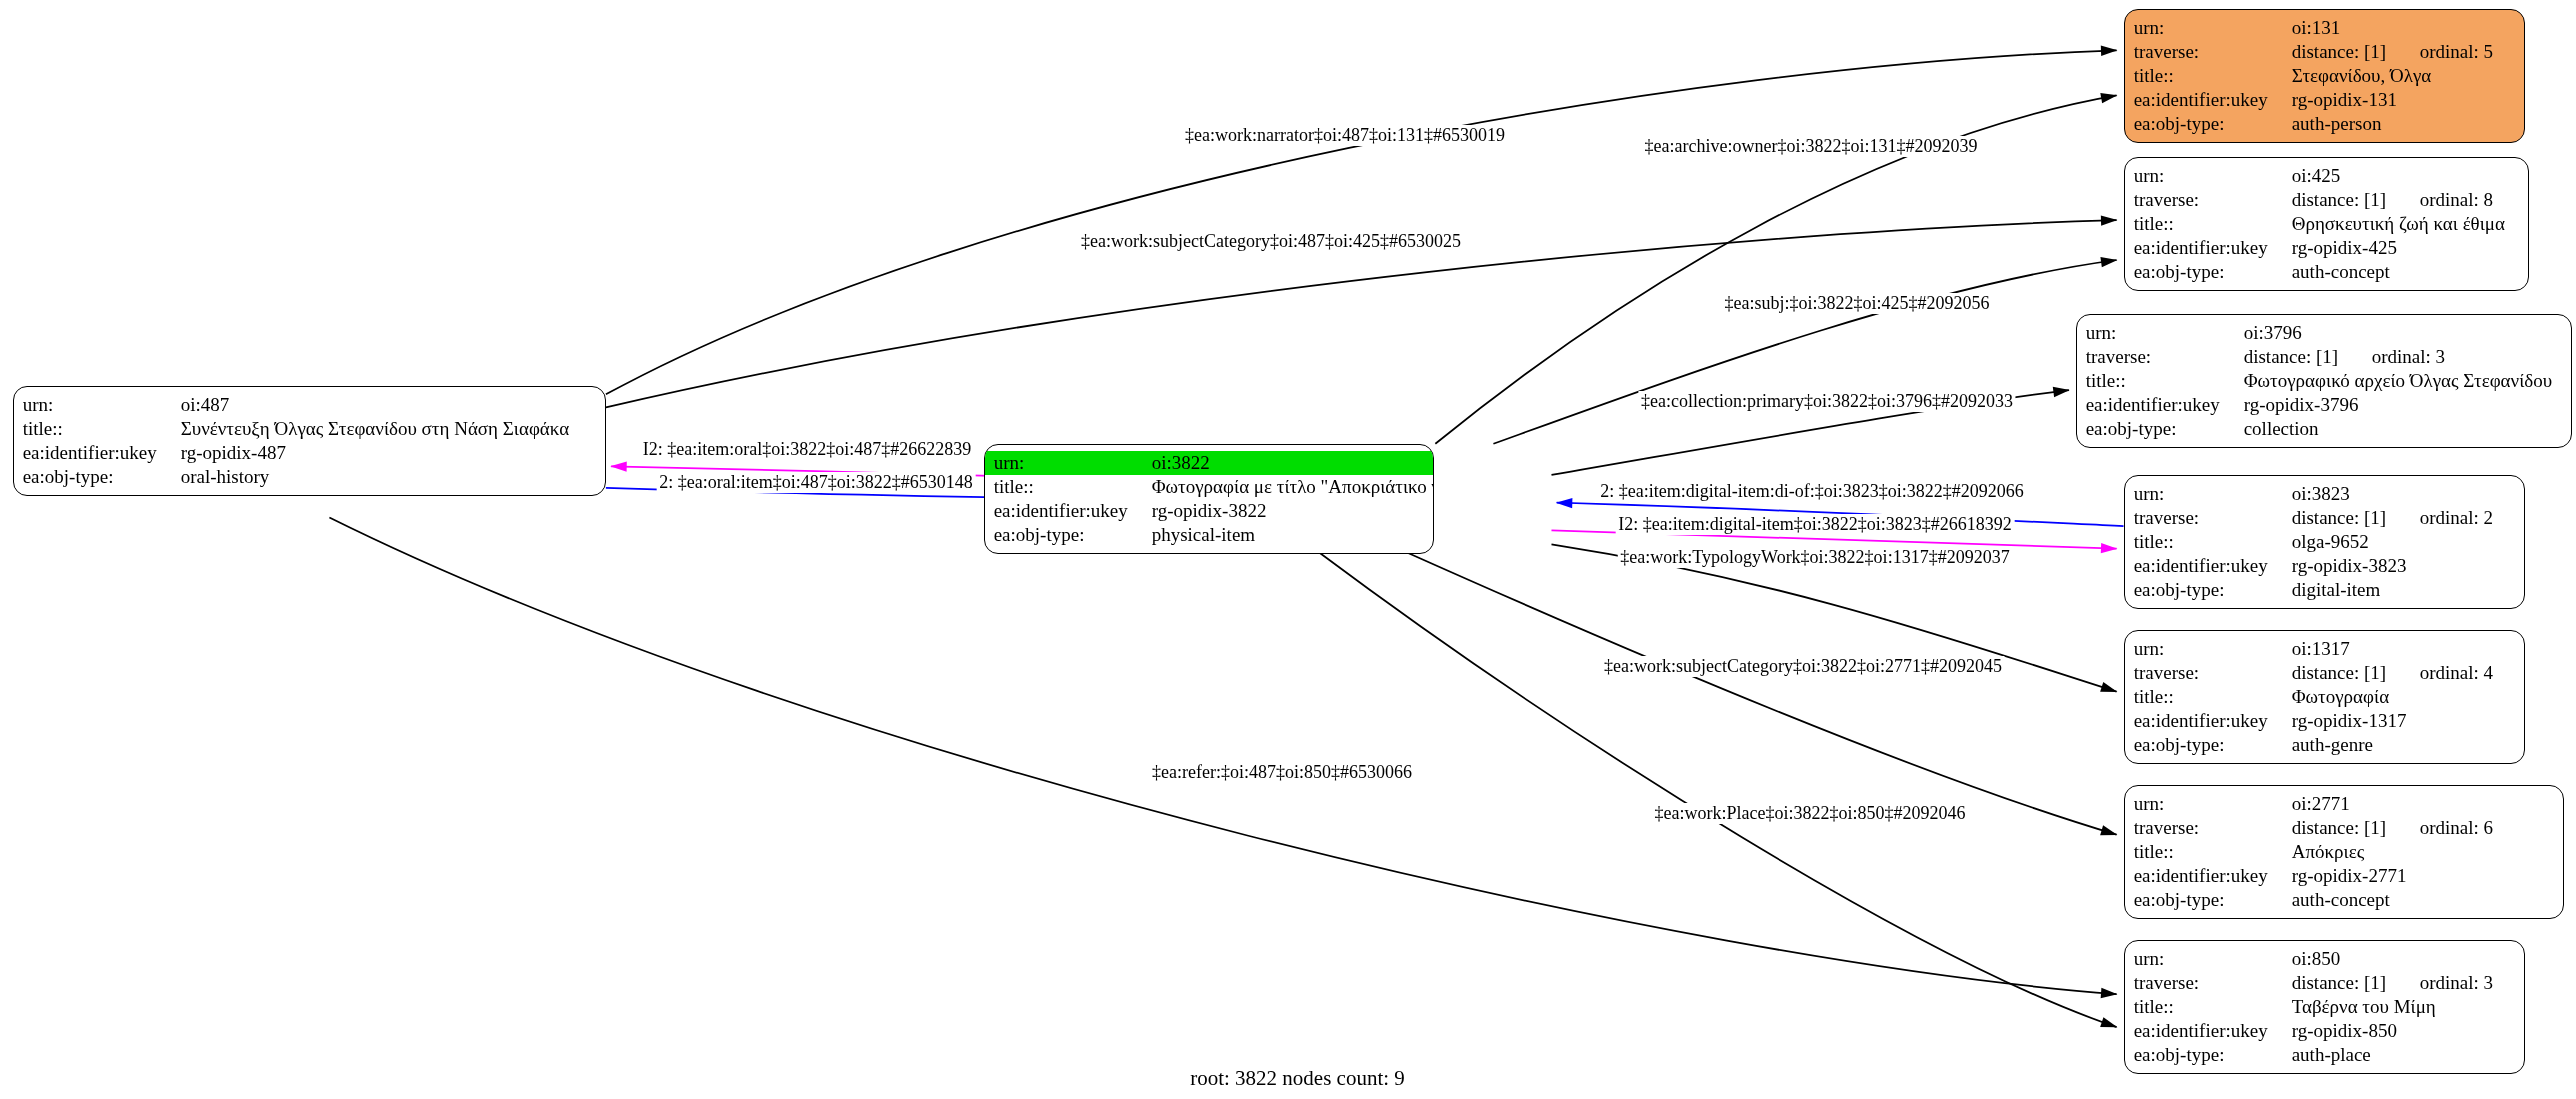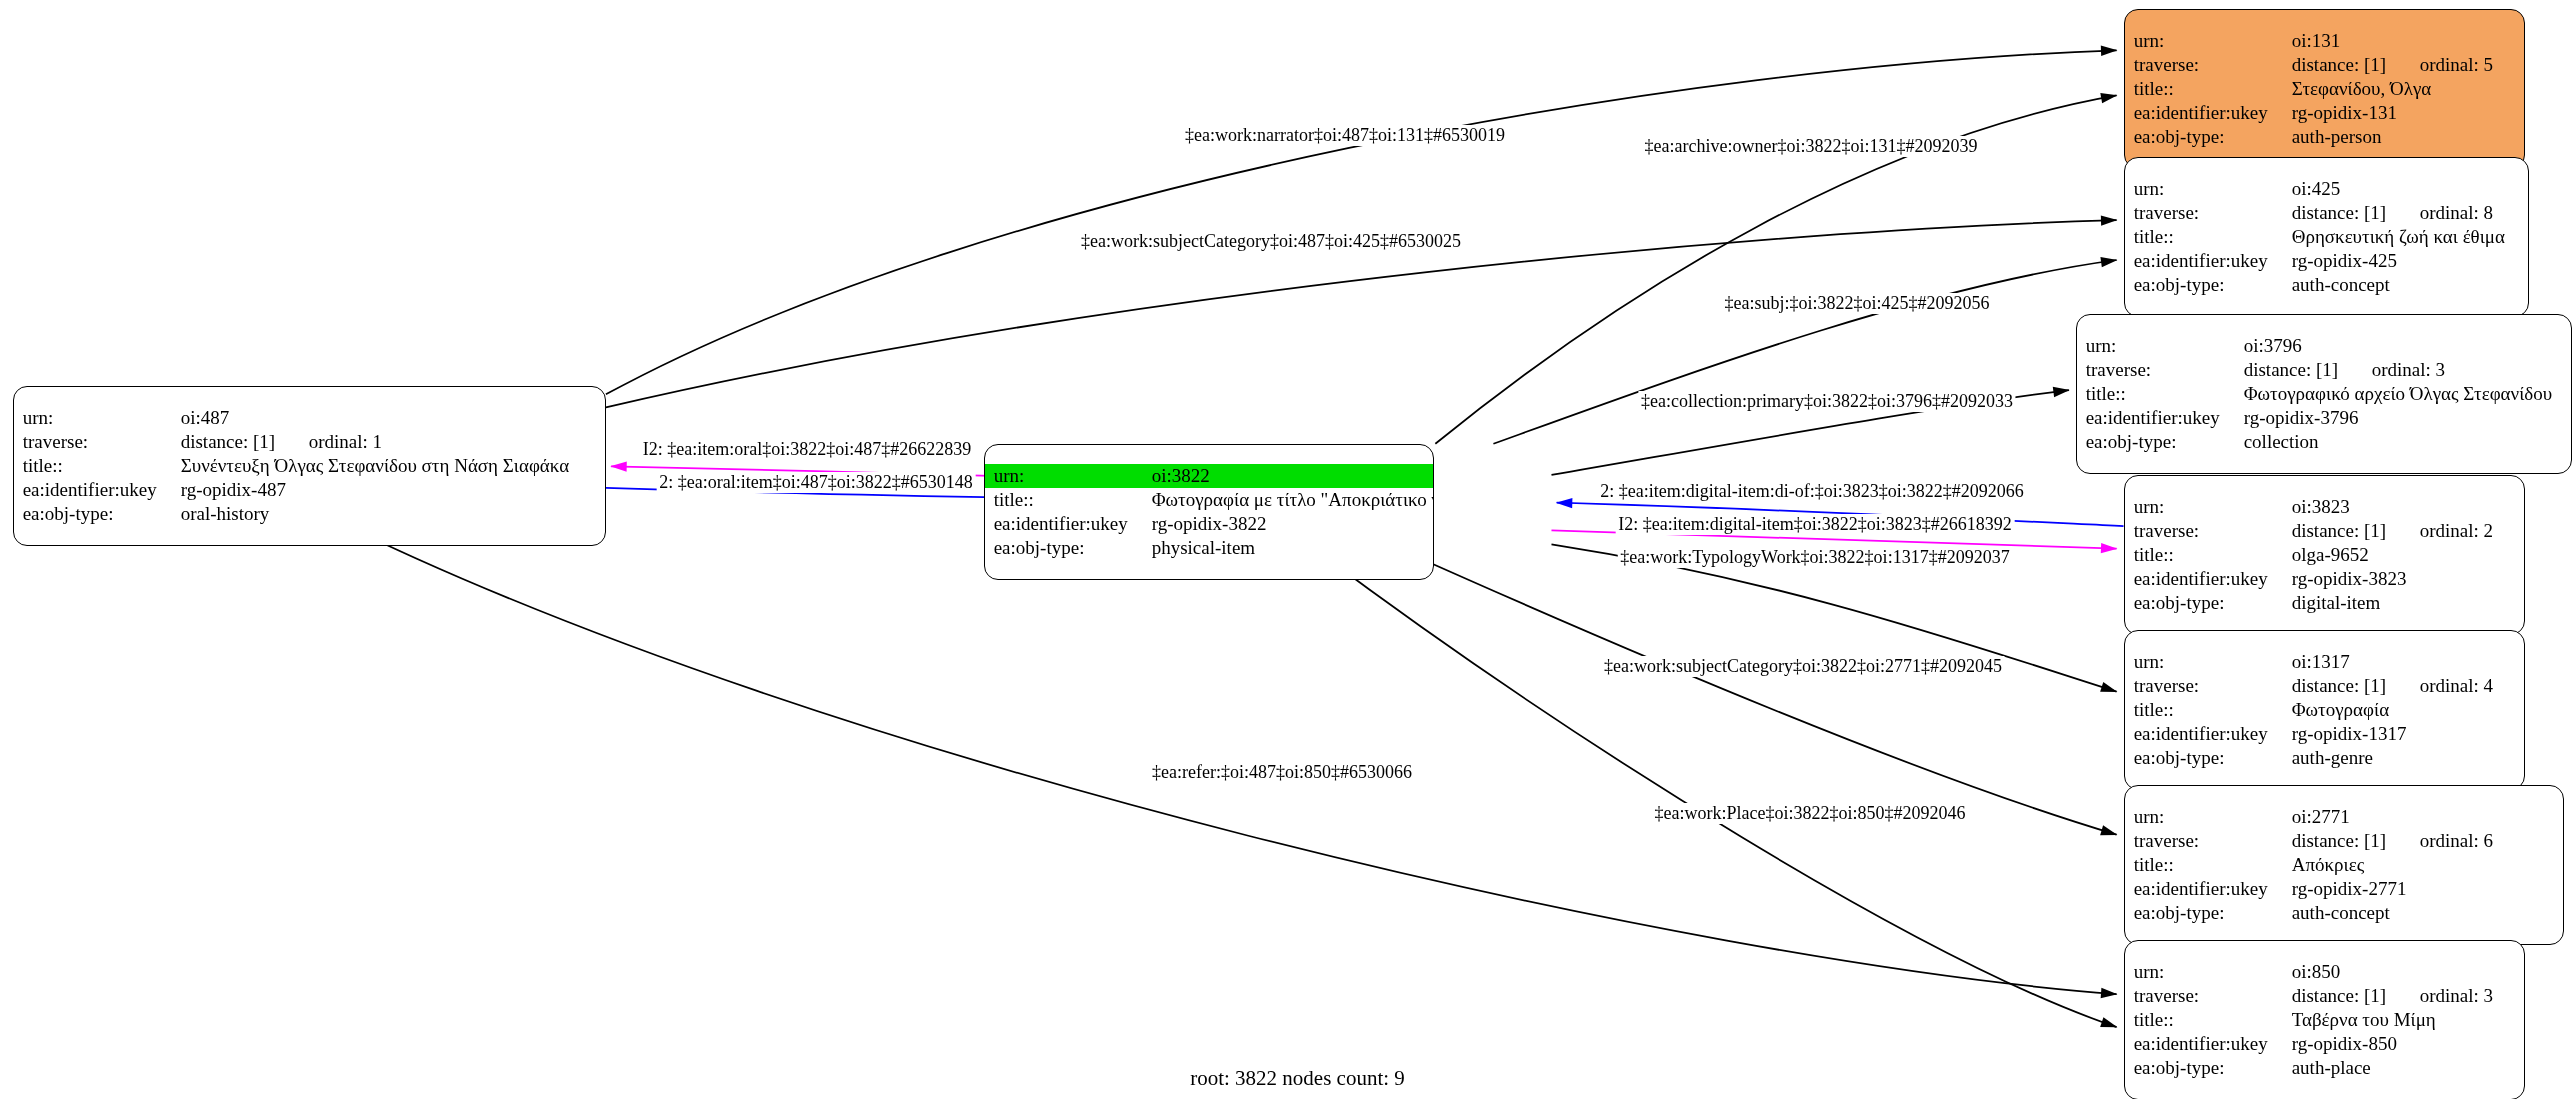--- a/index.html
+++ b/index.html
@@ -3,21 +3,21 @@
 <meta charset="utf-8">
 <style>
   html,body { margin:0; padding:0; background:#ffffff; }
   .canvas {
     position:relative; width:2576px; height:1099px; background:#ffffff;
     font-family:"Liberation Serif","DejaVu Serif",serif; color:#000; overflow:hidden;
   }
   svg.edges { position:absolute; left:0; top:0; }
   .node {
     position:absolute; background:#ffffff; border:1.7px solid #000000;
-    border-radius:14px; padding:19px 0; box-sizing:border-box; overflow:hidden;
+    border-radius:14px; padding:6px 0; box-sizing:border-box; overflow:hidden;
   }
   .node.orange { background:#f4a460; }
   .row { height:24px; line-height:24px; white-space:nowrap; padding:0 8.7px; font-size:19px; }
   .row.hl { background:#00dd00; }
   .k  { display:inline-block; width:158px; vertical-align:top; }
   .v1 { display:inline-block; min-width:128px; }
   .edge-label {
     position:absolute; transform:translateX(-50%); font-size:18px;
     white-space:nowrap; color:#000; background:#ffffff; padding:0 2.6px;
   }
@@ -66,21 +66,20 @@
   <div class="edge-label" style="left:816px;top:472px;">2: ‡ea:oral:item‡oi:487‡oi:3822‡#6530148</div>
   <div class="edge-label" style="left:1812px;top:481px;">2: ‡ea:item:digital-item:di-of:‡oi:3823‡oi:3822‡#2092066</div>
   <div class="edge-label" style="left:1815px;top:514px;">I2: ‡ea:item:digital-item‡oi:3822‡oi:3823‡#26618392</div>
   <div class="edge-label" style="left:1815px;top:547px;">‡ea:work:TypologyWork‡oi:3822‡oi:1317‡#2092037</div>
   <div class="edge-label" style="left:1803px;top:656px;">‡ea:work:subjectCategory‡oi:3822‡oi:2771‡#2092045</div>
   <div class="edge-label" style="left:1282px;top:762px;">‡ea:refer:‡oi:487‡oi:850‡#6530066</div>
   <div class="edge-label" style="left:1810px;top:803px;">‡ea:work:Place‡oi:3822‡oi:850‡#2092046</div>
 
   <div class="node" style="left:13px;top:386px;width:593px;">
     <div class="row"><span class="k">urn:</span><span>oi:487</span></div>
-    <div class="row"><span class="k">traverse:</span><span class="v1">distance: [1]</span><span>ordinal: 1</span></div>
     <div class="row"><span class="k">title::</span><span>Συνέντευξη Όλγας Στεφανίδου στη Νάση Σιαφάκα</span></div>
     <div class="row"><span class="k">ea:identifier:ukey</span><span>rg-opidix-487</span></div>
     <div class="row"><span class="k">ea:obj-type:</span><span>oral-history</span></div>
   </div>
 
   <div class="node" style="left:984px;top:444px;width:450px;">
     <div class="row hl"><span class="k">urn:</span><span>oi:3822</span></div>
     <div class="row"><span class="k">title::</span><span>Φωτογραφία με τίτλο "Αποκριάτικο γλέντι"</span></div>
     <div class="row"><span class="k">ea:identifier:ukey</span><span>rg-opidix-3822</span></div>
     <div class="row"><span class="k">ea:obj-type:</span><span>physical-item</span></div>

